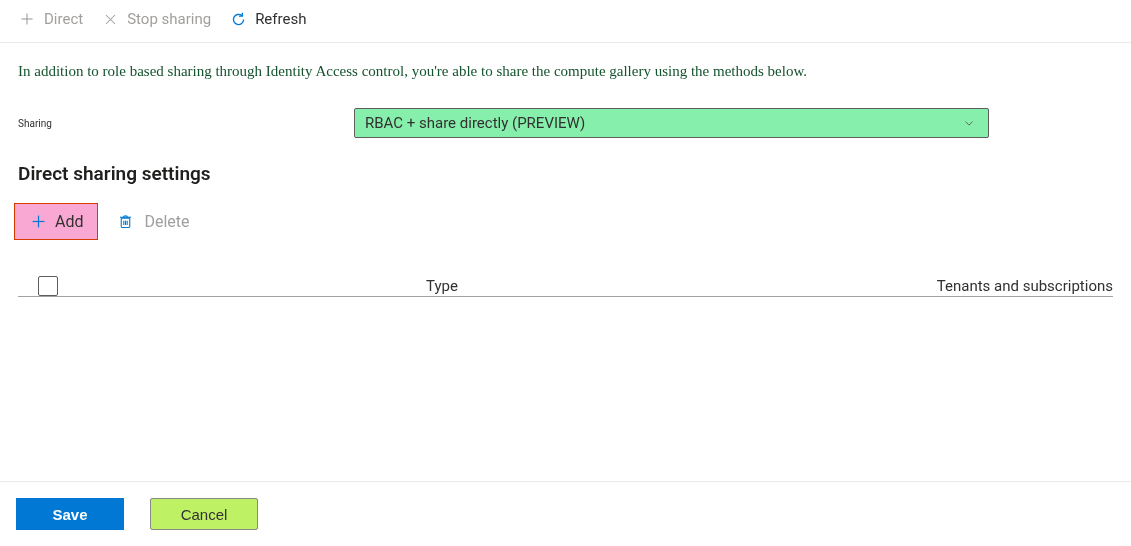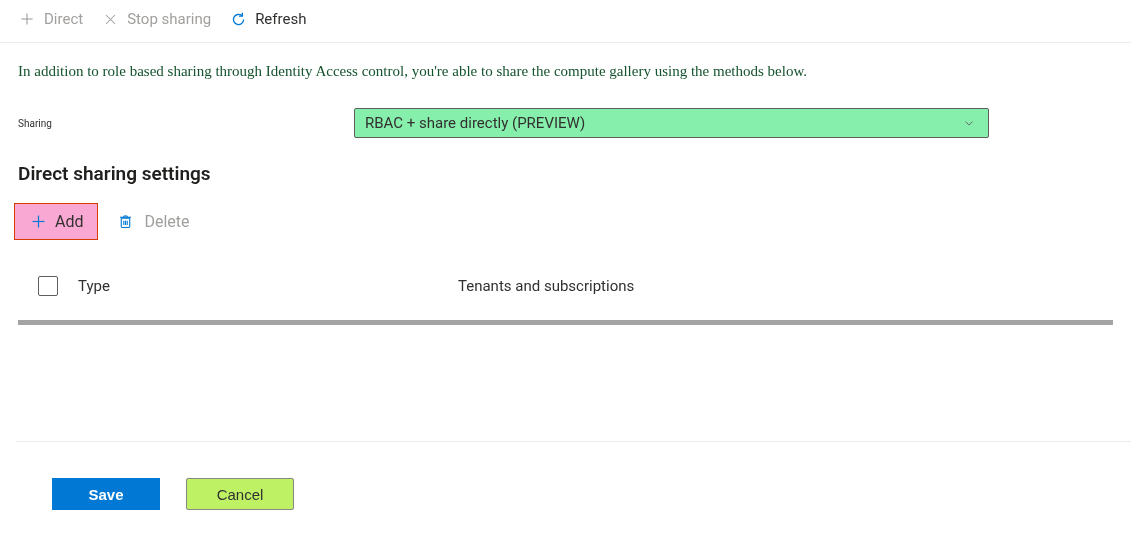--- a/index.html
+++ b/index.html
@@ -103,40 +103,41 @@
       font-size: 16px;
       color: #a19f9d;
     }
     .delete-btn .icon svg { stroke: #0078d4; }
 
     
     .table-header {
       display: flex;
       align-items: center;
       margin: 36px 18px 0 18px;
-      padding: 0 0 24px 0;
-      border-bottom: 5px solid #a3a3a3;
+      padding: 0 0 0 0;
+      border-bottom: 1px solid #a3a3a3;
+      text-align: right;
     }
     .col-checkbox { width: 60px; display: flex; justify-content: center; }
     .checkbox {
       width: 20px; height: 20px;
       border: 1px solid #605e5c;
       border-radius: 2px;
       background: #ffffff;
       cursor: pointer;
     }
     .col-type { width: 380px; font-size: 15px; color: #323130; }
     .col-tenants { flex: 1; font-size: 15px; color: #323130; }
 
     
     .footer {
       position: absolute;
-      left: 16px; right: 0; bottom: 0;
+      left: 0; right: 0; bottom: 0;
       border-top: 1px solid #edebe9;
-      padding: 36px;
+      padding: 16px;
       display: flex;
       gap: 26px;
     }
     .btn-primary {
       background: #0078d4;
       color: #ffffff;
       border: none;
       padding: 6px 32px;
       font-size: 15px;
       font-weight: 600;

